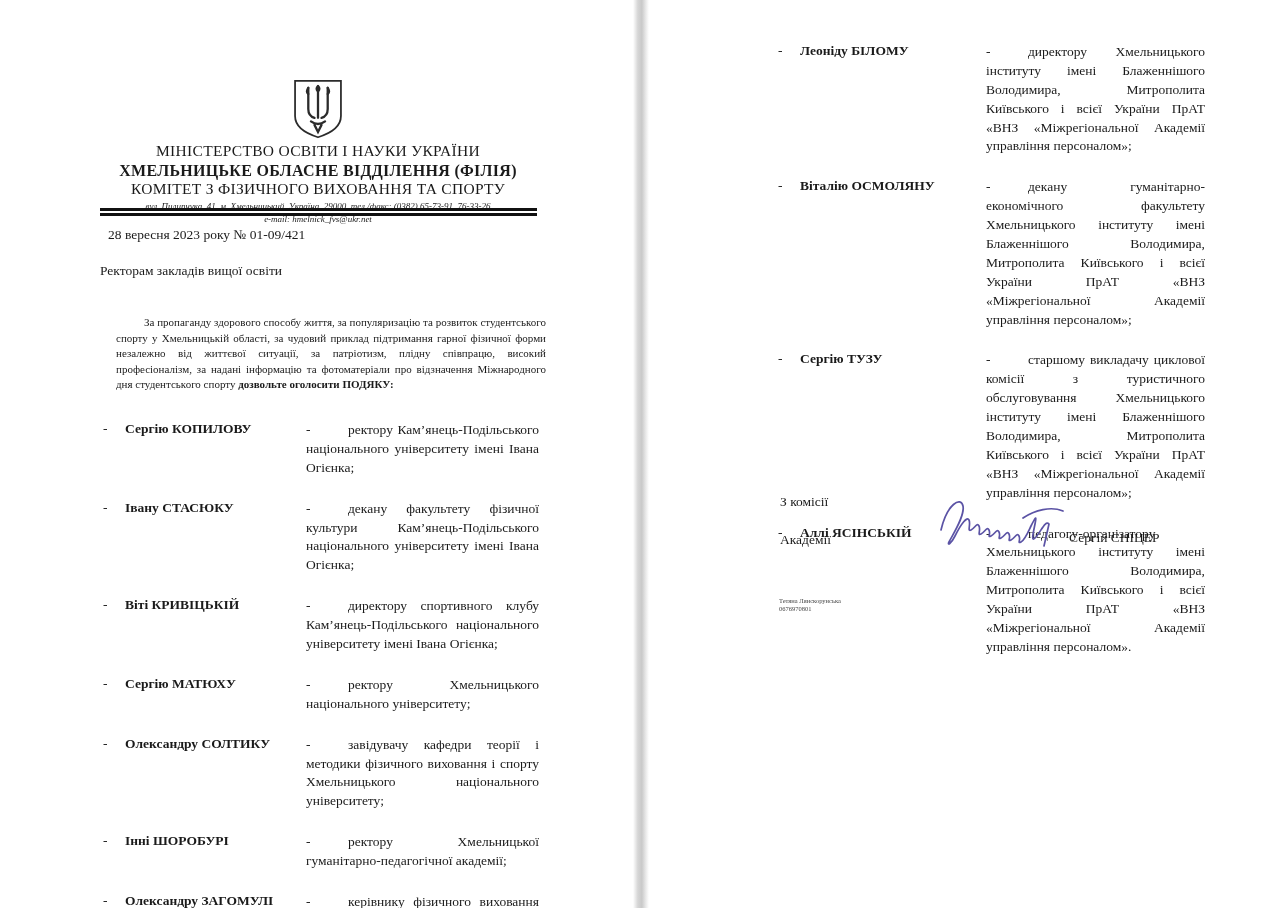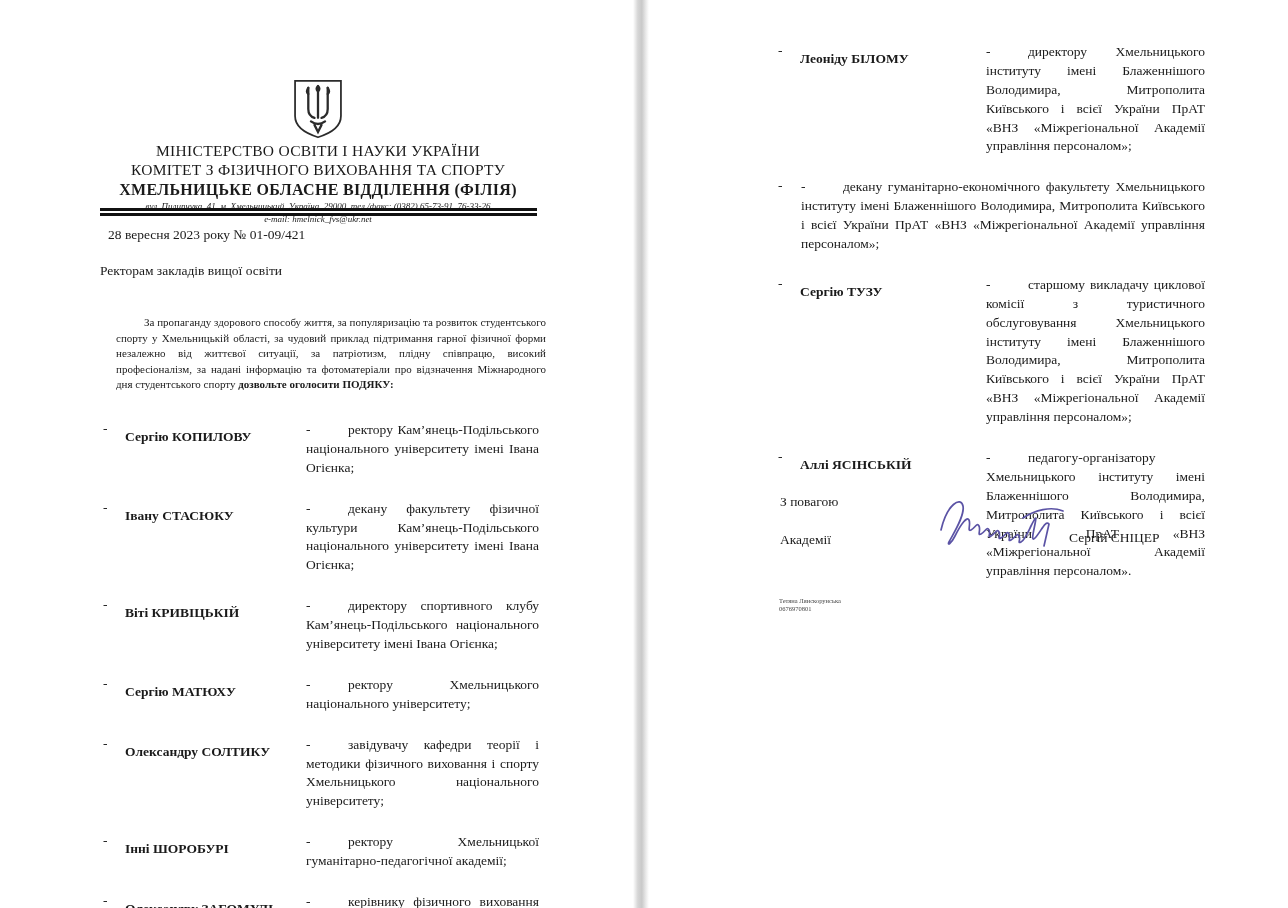--- a/index.html
+++ b/index.html
@@ -28,21 +28,21 @@
   .body-par{
     position:absolute;left:108px;top:307px;width:430px;
     font-size:11px;line-height:1.42;text-align:justify;text-indent:28px;margin:8px;
   }
   .body-par .bold{font-weight:bold;}
   .rec-list{position:absolute;}
   #list-left{left:103px;top:420px;width:437px;}
   #list-right{left:129px;top:42px;width:428px;}
   .rec-row{display:flex;margin-bottom:20px;font-size:13.5px;line-height:1.4;}
   .rec-bullet{width:22px;flex:0 0 22px;}
-  .rec-name{width:180px;flex:0 0 180px;font-weight:bold;margin-top:8px;}
+  .rec-name{width:180px;flex:0 0 180px;font-weight:bold;}
   #list-right .rec-name{width:185px;flex:0 0 185px;}
   .rec-desc{flex:1;text-align:justify;margin:1px;}
   .rec-desc .dash{display:inline-block;width:42px;}
   .closing{position:absolute;left:131px;top:494px;font-size:13.5px;}
   .position-title{position:absolute;left:131px;top:532px;font-size:13.5px;}
   .signer-name{position:absolute;left:420px;top:530px;font-size:13.5px;}
   .signature{position:absolute;left:278px;top:482px;width:160px;height:78px;}
   .executor{position:absolute;left:130px;top:597px;font-size:6.5px;line-height:1.25;color:#444;}
 </style>
 </head>
@@ -60,22 +60,22 @@
         <path d="M19,10 V34 q0,8 7,10"></path>
         <path d="M41,10 V34 q0,8 -7,10"></path>
         <path d="M19,10 q-3,4 0,7 M41,10 q3,4 0,7 M30,8 q-3,3 0,6 q3,-3 0,-6"></path>
         <path d="M22,48 q8,6 16,0 M26,52 l4,8 l4,-8"></path>
       </g>
     </svg>
   </div>
 
   <div class="letterhead">
     <div class="lh-line">МІНІСТЕРСТВО ОСВІТИ І НАУКИ УКРАЇНИ</div>
+    <div class="lh-line bold">ХМЕЛЬНИЦЬКЕ ОБЛАСНЕ ВІДДІЛЕННЯ (ФІЛІЯ)</div>
     <div class="lh-line">КОМІТЕТ З ФІЗИЧНОГО ВИХОВАННЯ ТА СПОРТУ</div>
-    <div class="lh-line bold">ХМЕЛЬНИЦЬКЕ ОБЛАСНЕ ВІДДІЛЕННЯ (ФІЛІЯ)</div>
     <div class="lh-addr">вул. Пилипчука, 41, м. Хмельницький, Україна, 29000, тел./факс: (0382) 65-73-91, 76-33-26</div>
     <div class="lh-addr">e-mail: hmelnick_fvs@ukr.net</div>
   </div>
 
   <div class="double-rule">
     <div class="bar"></div>
       <div class="gap"></div>
       <div class="bar"></div>
   </div>
 
@@ -132,35 +132,36 @@
 <div class="page" id="page-right">
 
   <div class="rec-list" id="list-right">
     <div class="rec-row">
       <span class="rec-bullet">-</span>
       <span class="rec-name">Леоніду БІЛОМУ</span>
       <p class="rec-desc"><span class="dash">-</span><span>директору Хмельницького інституту імені Блаженнішого Володимира, Митрополита Київського і всієї України ПрАТ «ВНЗ «Міжрегіональної Академії управління персоналом»;</span></p>
     </div>
     <div class="rec-row">
       <span class="rec-bullet">-</span>
+      <span class="rec-name">Віталію ОСМОЛЯНУ</span>
       <p class="rec-desc"><span class="dash">-</span><span>декану гуманітарно-економічного факультету Хмельницького інституту імені Блаженнішого Володимира, Митрополита Київського і всієї України ПрАТ «ВНЗ «Міжрегіональної Академії управління персоналом»;</span></p>
     </div>
     <div class="rec-row">
       <span class="rec-bullet">-</span>
       <span class="rec-name">Сергію ТУЗУ</span>
       <p class="rec-desc"><span class="dash">-</span><span>старшому викладачу циклової комісії з туристичного обслуговування Хмельницького інституту імені Блаженнішого Володимира, Митрополита Київського і всієї України ПрАТ «ВНЗ «Міжрегіональної Академії управління персоналом»;</span></p>
     </div>
     <div class="rec-row">
       <span class="rec-bullet">-</span>
       <span class="rec-name">Аллі ЯСІНСЬКІЙ</span>
       <p class="rec-desc"><span class="dash">-</span><span>педагогу-організатору Хмельницького інституту імені Блаженнішого Володимира, Митрополита Київського і всієї України ПрАТ «ВНЗ «Міжрегіональної Академії управління персоналом».</span></p>
     </div>
   </div>
 
-  <div class="closing">З повагою</div>
+  <div class="closing">З комісії</div>
   <div class="position-title">Академії</div>
 
   <div class="signature">
     <svg viewBox="0 0 160 70" width="160" height="78">
       <path d="M14,44 C20,18 34,10 36,20 C38,30 26,48 22,56 C20,60 24,58 28,50 C34,38 40,30 42,34 C44,38 40,46 44,44 C48,42 50,36 52,40 C54,44 50,50 54,48 C58,46 60,40 62,44 C64,48 60,52 64,50 C68,48 70,42 72,46 C74,50 70,54 74,52 C78,50 80,44 82,48 C84,52 80,56 84,54 C88,52 90,46 92,50 C94,54 90,58 94,56 C98,54 102,44 104,40 C108,32 110,28 108,38 C106,48 104,56 108,52 C114,46 118,34 122,38 L117,60 M96,32 C108,24 124,20 136,25" fill="none" stroke="#5b53a5" stroke-width="1.7" stroke-linecap="round" stroke-linejoin="round"></path>
     </svg>
   </div>
 
   <div class="signer-name">Сергій СНІЦЕР</div>
 

